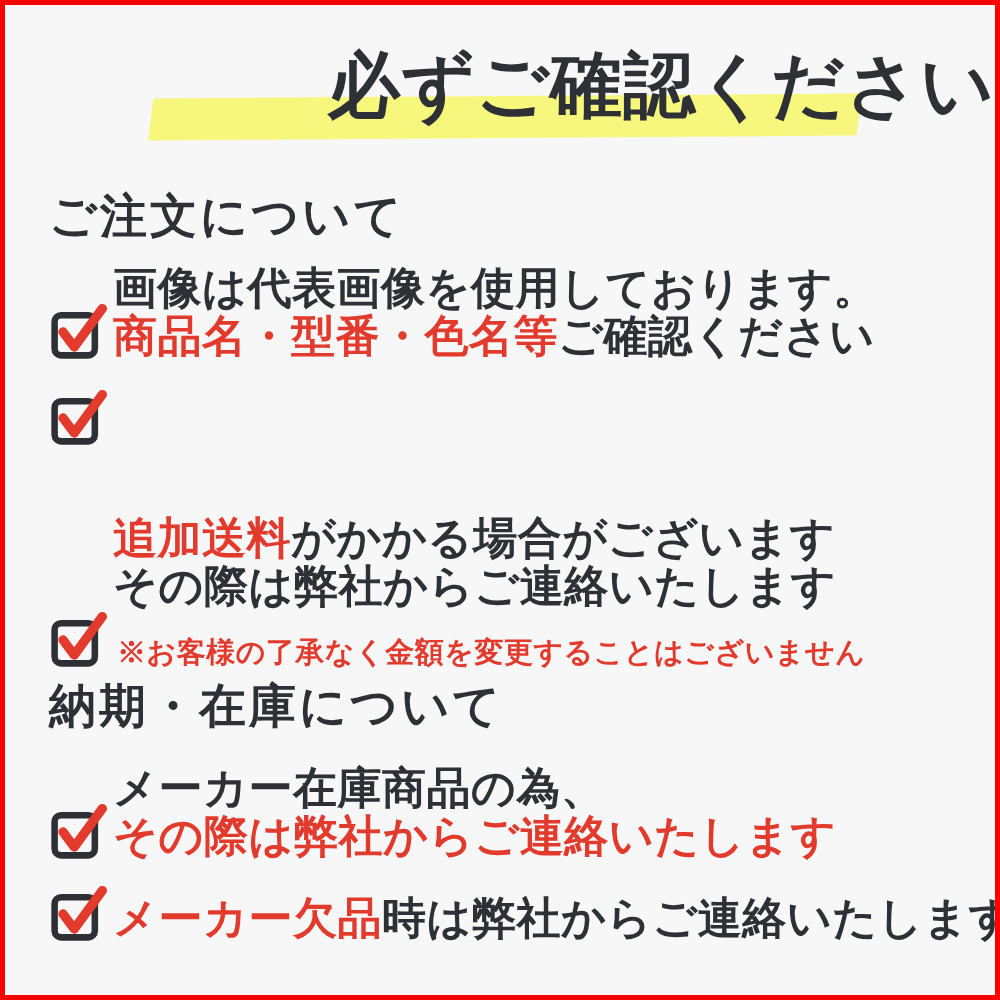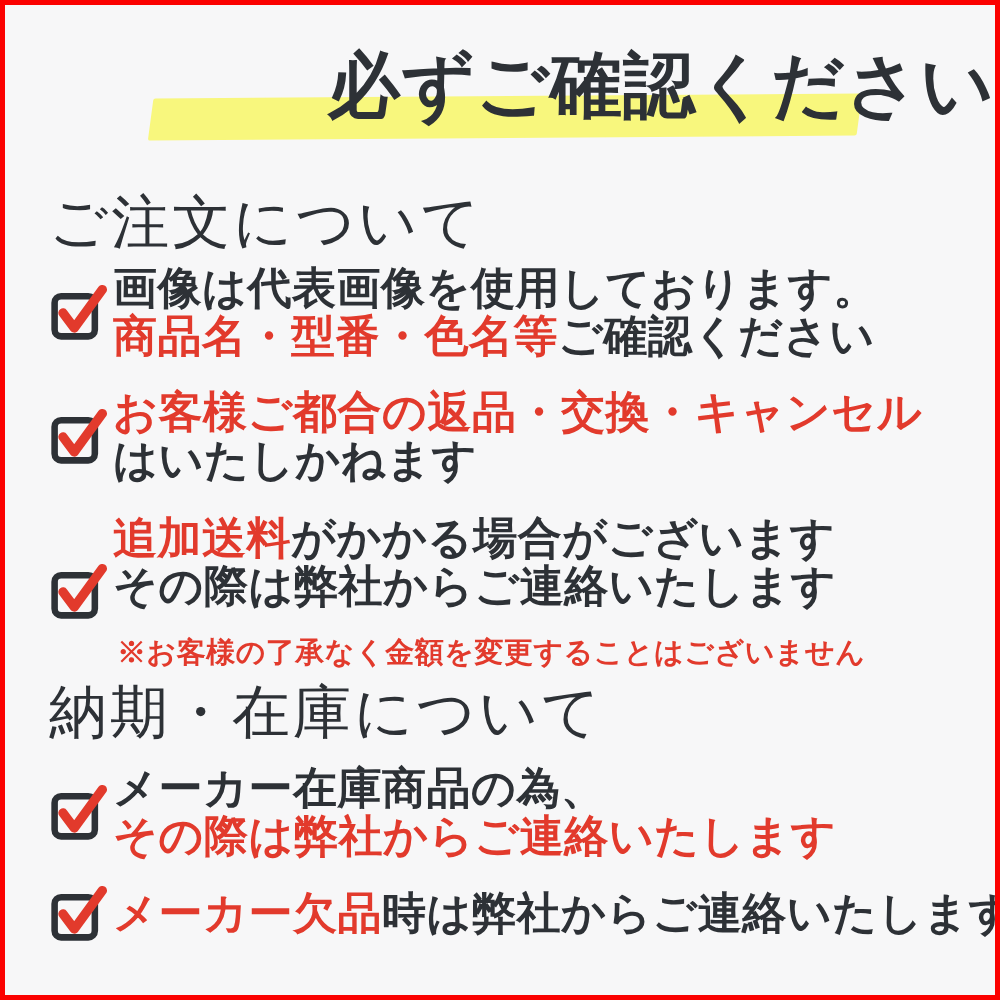--- a/index.html
+++ b/index.html
@@ -43,36 +43,36 @@
     font-weight: 700;
     letter-spacing: 1px;
     color: var(--text-dark);
     line-height: 1.25;
   }
 
   
   .section-heading {
     position: absolute;
     left: 44px;
-    font-size: 58px;
-    font-weight: 400;
+    font-size: 47px;
+    font-weight: 700;
     letter-spacing: 3px;
     color: var(--text-dark);
     line-height: 1.1;
   }
   .heading-order { top: 186px; }
   .heading-stock { top: 676px; }
 
   
   .item {
     position: absolute;
     left: 44px;
     right: 20px;
     display: flex;
-    align-items: center;
+    align-items: flex-end;
     gap: 6px;
   }
   .item-1 { top: 260px; }
   .item-2 { top: 384px; }
   .item-3 { top: 510px; }
   .item-4 { top: 760px; }
   .item-5 { top: 880px; }
 
   .checkbox-icon {
     flex: 0 0 auto;
@@ -122,24 +122,20 @@
       <div><span>画像は代表画像を使用しております。</span></div>
       <div><span class="red">商品名・型番・色名等</span><span>ご確認ください</span></div>
     </div>
   </div>
 
   <div class="item item-2">
     <svg class="checkbox-icon" viewBox="0 0 62 62" fill="none">
       <rect class="box" x="6" y="13" width="43" height="43" rx="7" stroke-width="7"></rect>
       <path class="check" d="M15 31 L27 47 L57 6" stroke-width="10" stroke-linecap="round" stroke-linejoin="round"></path>
     </svg>
-    <div class="lines">
-      <div><span class="red">お客様ご都合の返品・交換・キャンセル</span></div>
-      <div><span>はいたしかねます</span></div>
-    </div>
   </div>
 
   <div class="item item-3">
     <svg class="checkbox-icon" viewBox="0 0 62 62" fill="none">
       <rect class="box" x="6" y="13" width="43" height="43" rx="7" stroke-width="7"></rect>
       <path class="check" d="M15 31 L27 47 L57 6" stroke-width="10" stroke-linecap="round" stroke-linejoin="round"></path>
     </svg>
     <div class="lines">
       <div><span class="red">追加送料</span><span>がかかる場合がございます</span></div>
       <div><span>その際は弊社からご連絡いたします</span></div>

